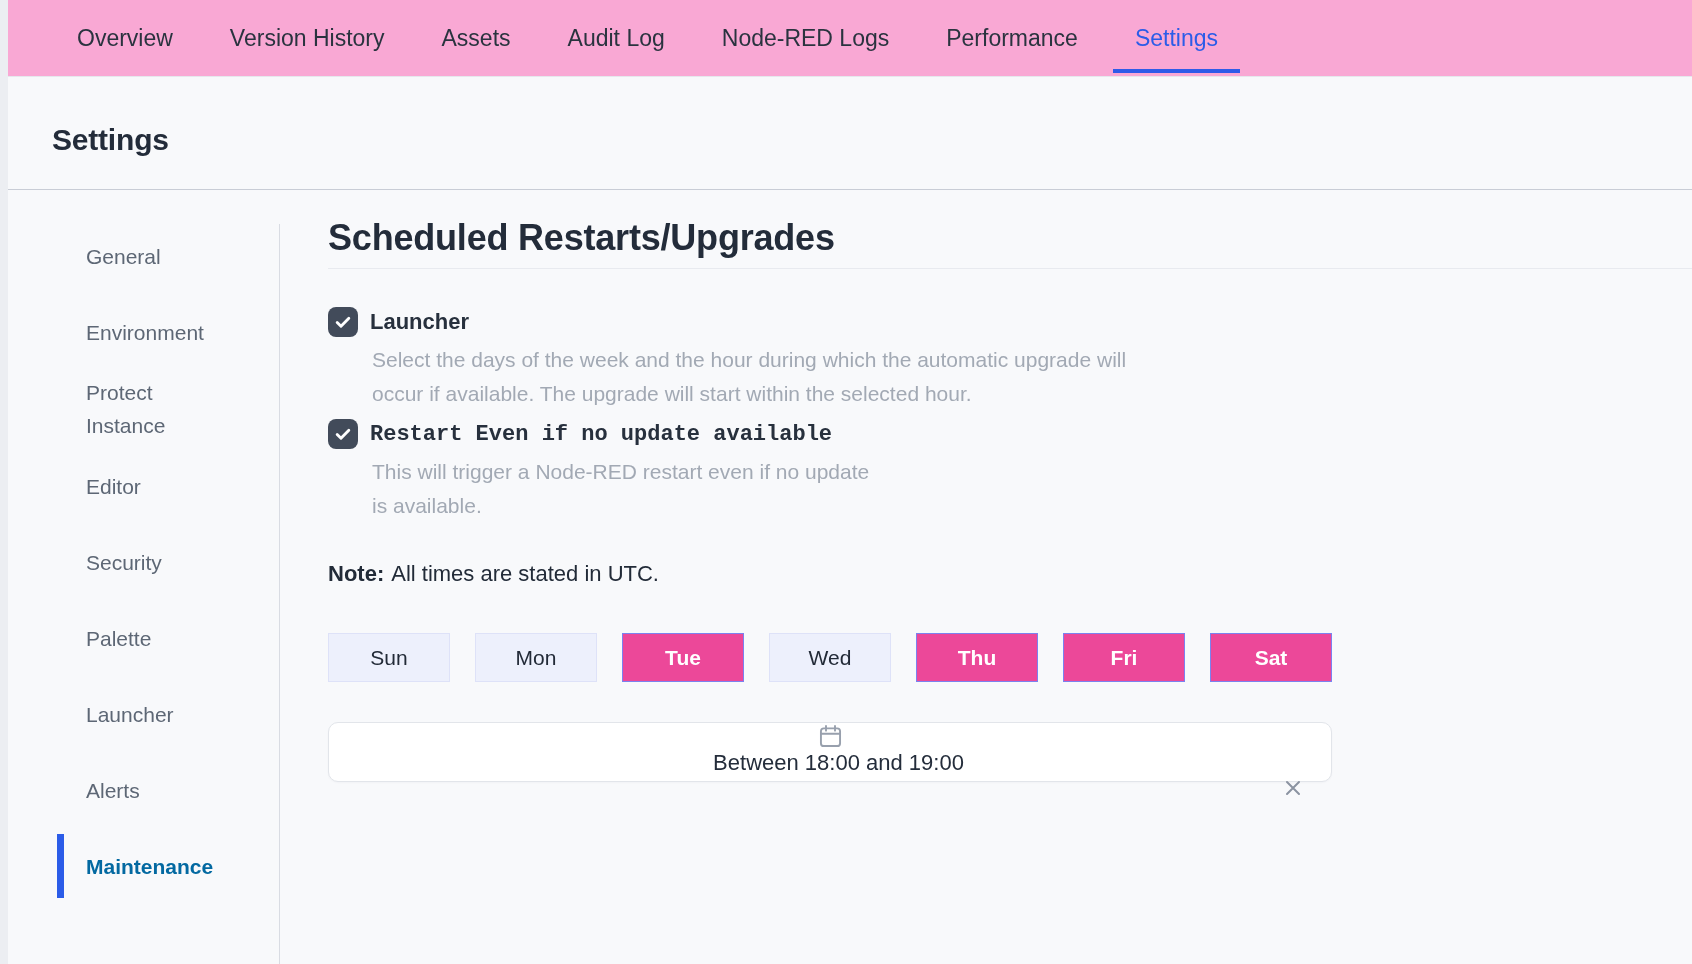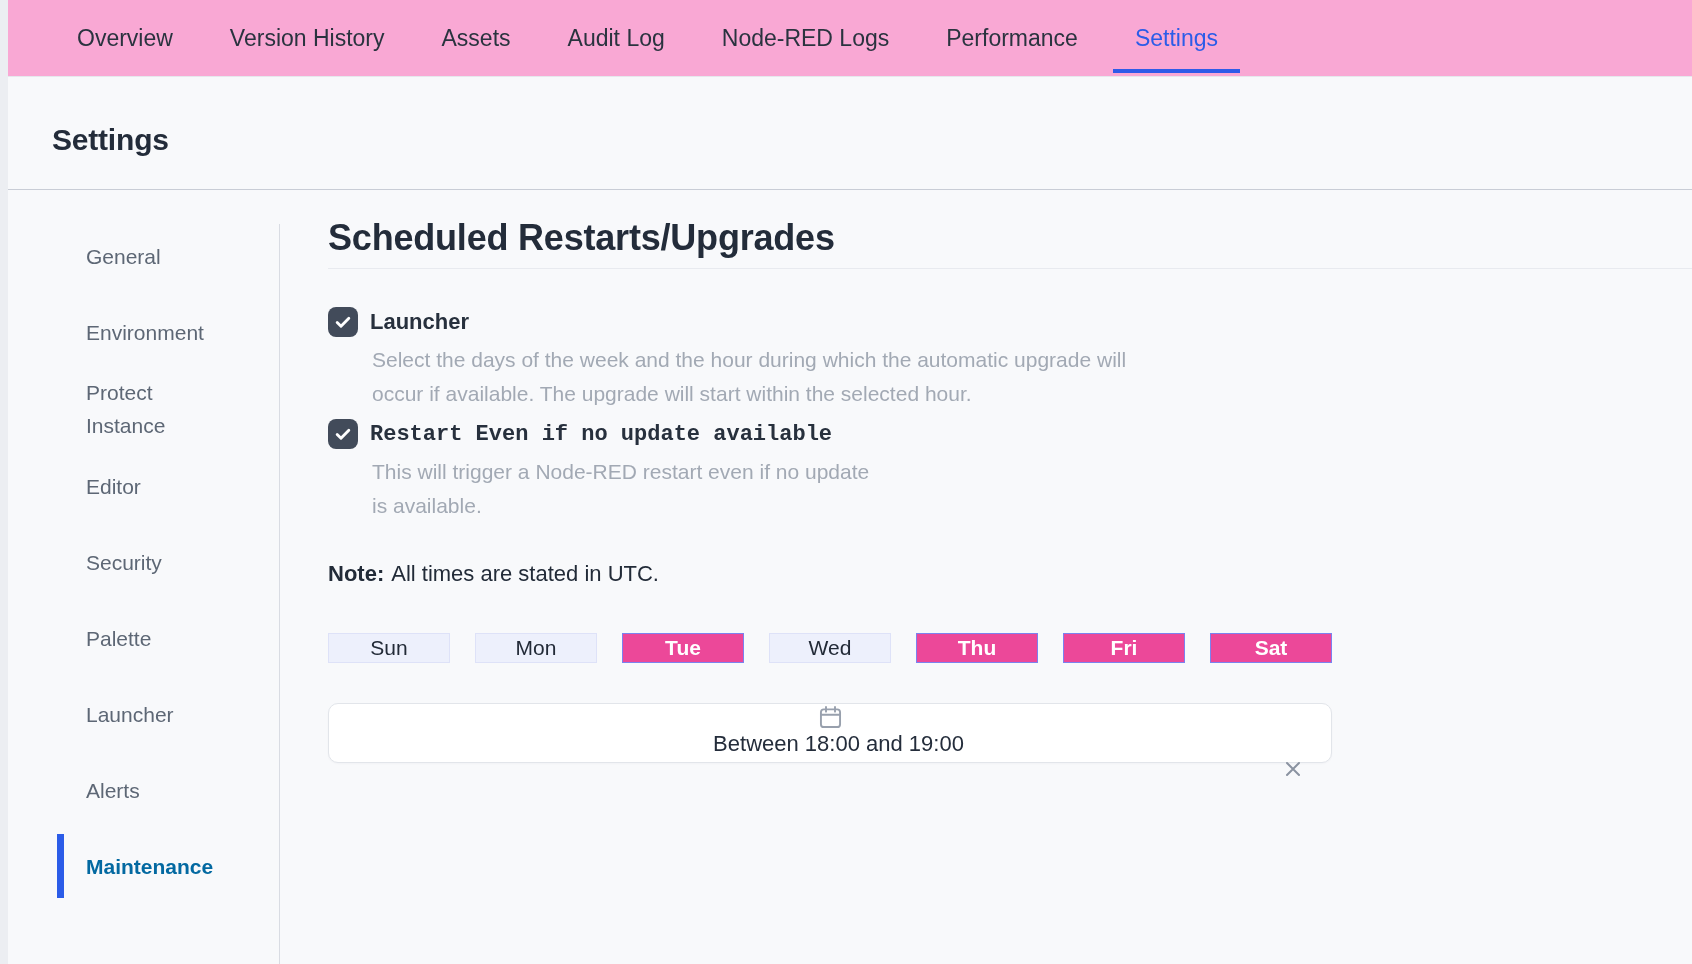--- a/index.html
+++ b/index.html
@@ -61,21 +61,21 @@
   .opt-label { font-size:22px; font-weight:600; color:#27303d; }
   .opt-desc { margin-left:44px; margin-top:6px; font-size:21px; line-height:34px; color:#a2a9b4; }
 
   
   .note { margin-top:36px; font-size:22px; color:#222b38; line-height:30px; }
   .note-label { font-weight:700; margin-right:7px; }
 
   
   .days { margin-top:44px; display:flex; gap:25px; }
   .day {
-    width:122px; height:30px; border-radius:0;
+    width:122px; height:49px; border-radius:0;
     display:flex; align-items:center; justify-content:center;
     font-size:21px; font-weight:500; color:#222a37;
     background:#edf0fc; border:1px solid #dee2f8; cursor:pointer;
   }
   .day.selected { background:#ec4899; border-color:#7b82ef; color:#ffffff; font-weight:600; }
 
   
   .time-input {
     margin-top:40px; width:1004px; height:60px; background:#ffffff;
     border:1px solid #e2e5ea; border-radius:10px;

